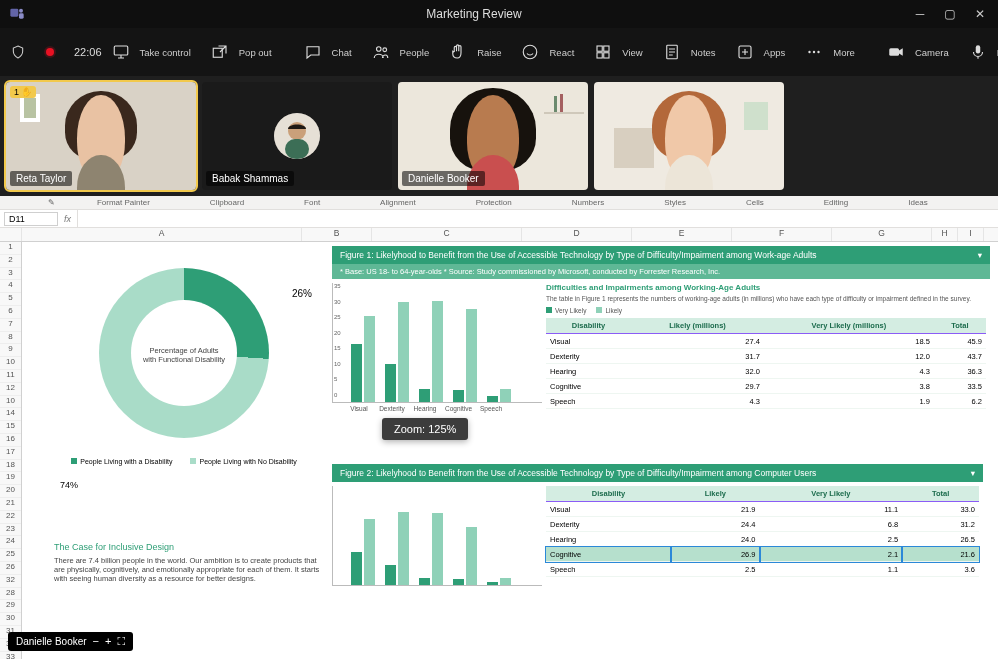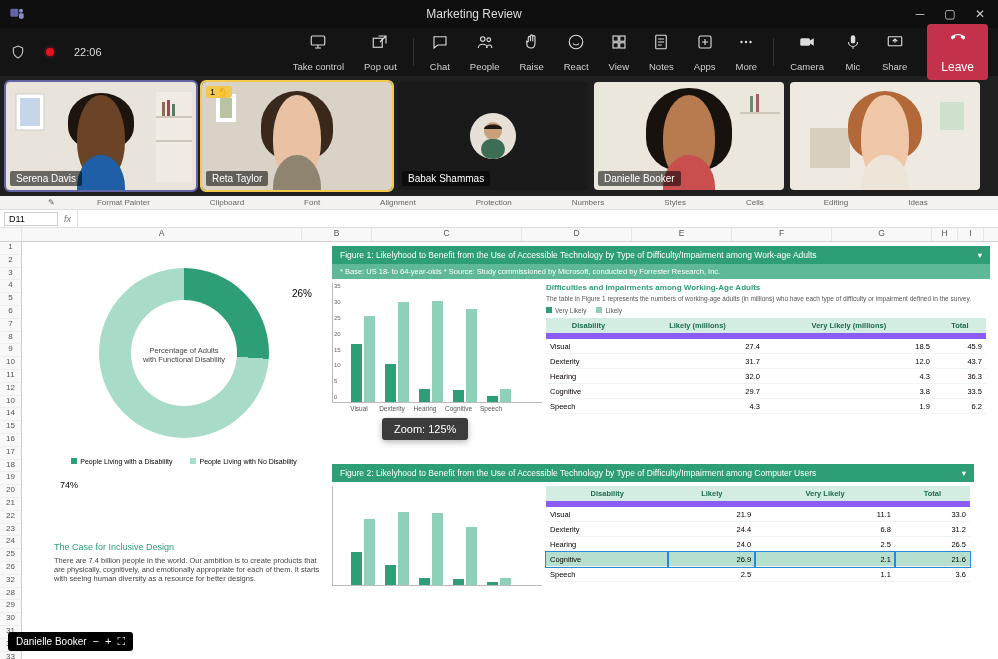--- a/index.html
+++ b/index.html
@@ -12,21 +12,21 @@
   .titlebar .win-controls { display: flex; gap: 18px; padding-right: 4px; }
   .titlebar .win-controls div { width: 12px; height: 12px; display:flex; align-items:center; justify-content:center; color:#ccc; cursor:pointer; }
 
   
   .toolbar { height: 48px; background: #141414; display: flex; align-items: center; padding: 0 10px; color: #ddd; font-size: 10px; }
   .toolbar .left { display: flex; align-items: center; gap: 20px; }
   .shield { width:16px; height:16px; }
   .rec-dot { width: 8px; height: 8px; border-radius: 50%; background: #e81123; box-shadow: 0 0 0 2px rgba(232,17,35,.2); }
   .timer { font-size: 11px; color:#ddd; }
   .toolbar .spacer { flex: 1; }
-  .tool { display: flex; flex-direction: column; align-items: center; gap: 10px; padding: 0 10px; cursor: pointer; color:#ddd; }
+  .tool { display: flex; flex-direction: row; align-items: center; gap: 10px; padding: 0 10px; cursor: pointer; color:#ddd; }
   .tool .ico { width: 18px; height: 18px; display:flex; align-items:center; justify-content:center; }
   .tool .lbl { font-size: 9.5px; color: #cfcfcf; white-space: nowrap; }
   .leave { background: #c4314b; color: #fff; padding: 6px 14px; border-radius: 4px; display:flex; align-items:center; gap:16px; margin-left:10px; cursor:pointer; font-size:12px;flex-direction:column; }
   .leave svg { width:14px; height:14px; }
 
   
   .videos { display: flex; gap: 6px; padding: 6px; background: #1f1f1f; }
   .tile { position: relative; width: 190px; height: 108px; border-radius: 4px; overflow: hidden; background: #2a2a2a; display:flex; align-items:center; justify-content:center; }
   .tile.active { outline: 2px solid #6264a7; }
   .tile.raised { outline: 2px solid #f2c94c; }
@@ -77,26 +77,26 @@
   .bar { width:11px; background:#8fd1b8; }
   .bar.dark { background:#2e9e76; }
   .x-labels { display:flex; gap:7px; font-size:6.5px; padding-left:14px; padding-top:2px; color:#555; }
   .x-labels span { width:26px; text-align:center; }
   .y-labels { position:absolute; left:2px; top:0; bottom:14px; display:flex; flex-direction:column; justify-content:space-between; font-size:6px; color:#666; }
   .right-panel { flex:1; padding:0 4px; }
   .rp-title { color:#2e9e76; font-size:8px; font-weight:600; }
   .rp-desc { font-size:6.5px; color:#555; margin:3px 0 4px; line-height:1.25; }
   .rp-legend { font-size:6.5px; color:#555; display:flex; gap:10px; margin-bottom:4px; align-items:center;}
   .tbl { width:100%; font-size:7.5px; border-collapse:collapse; }
-  .tbl th { background:#d4ede2; color:#1b6b4c; padding:3px 4px; font-weight:600; border-bottom:6px solid #8b5cf6; text-align:center; }
+  .tbl th { background:#d4ede2; color:#1b6b4c; padding:3px 4px; font-weight:600; border-bottom:1px solid #8b5cf6; text-align:center; }
   .tbl td { padding:2.5px 4px; text-align:right; border-bottom:1px solid #eef6f1; }
   .tbl td:first-child { text-align:left; }
   .tbl tr.sel td { background:#b6e0cd; outline:1px solid #2b88d8; }
 
-  .fig2 { position:absolute; left:310px; top:222px; right:24px; }
+  .fig2 { position:absolute; left:310px; top:222px; right:15px; }
 
   .zoom-toast { position:absolute; left:360px; top:176px; background:#3c3c3c; color:#fff; font-size:11px; padding:5px 12px; border-radius:3px; box-shadow:0 2px 6px rgba(0,0,0,.3); }
 
   .presenter-pill { position:absolute; left:8px; bottom:8px; background:#000; color:#fff; font-size:10px; padding:3px 8px; border-radius:3px; display:flex; align-items:center; gap:6px; z-index:5; }
   .presenter-pill .pctrl { display:flex; gap:6px; font-size:11px; }
 </style>
 </head>
 <body>
 
 <div class="titlebar">
@@ -254,39 +254,20 @@
   <div class="leave">
     <svg viewBox="0 0 24 24" fill="#fff">
         <path d="M21 15.5c-1.4 0-2.8-.2-4-.7-.4-.1-.8 0-1.1.3l-2 2c-3-1.5-5.5-4-7-7l2-2c.3-.3.4-.7.3-1.1-.5-1.2-.7-2.6-.7-4 0-.6-.4-1-1-1H4c-.6 0-1 .4-1 1 0 10 8 18 18 18 .6 0 1-.4 1-1v-3.5c0-.6-.4-1-1-1z" transform="rotate(135 12 12)"></path>
       </svg>
     <span>Leave</span>
   </div>
 </div>
 
 <div class="videos">
 
-  <div class="tile active">
-    <svg class="room" viewBox="0 0 190 108" preserveAspectRatio="xMidYMid slice">
-      <rect width="190" height="108" fill="#e8e4dc"></rect>
-      <rect x="10" y="12" width="28" height="36" fill="#fff" stroke="#ccc"></rect>
-      <rect x="14" y="16" width="20" height="28" fill="#c6d5e8"></rect>
-      <rect x="150" y="10" width="36" height="90" fill="#f0ece4"></rect>
-      <rect x="150" y="34" width="36" height="2" fill="#cfc8ba"></rect>
-        <rect x="150" y="58" width="36" height="2" fill="#cfc8ba"></rect>
-      <rect x="156" y="20" width="3" height="14" fill="#8a6d55"></rect>
-        <rect x="161" y="18" width="3" height="16" fill="#9e4b4b"></rect>
-        <rect x="166" y="22" width="3" height="12" fill="#5b7a64"></rect>
-    </svg>
-    <div style="position:relative;width:74px;height:100%;">
-      <div class="hair" style="background:#1d1410;inset:10% 6% 38% 6%;"></div>
-      <div class="face" style="background:#6b4428;"></div>
-      <div class="body" style="background:#1f5fa8;"></div>
-    </div>
-    <div class="name">Serena Davis</div>
-  </div>
 
   <div class="tile raised">
     <svg class="room" viewBox="0 0 190 108" preserveAspectRatio="xMidYMid slice">
       <rect width="190" height="108" fill="#d9d2c6"></rect>
       <rect x="14" y="12" width="20" height="28" fill="#fff"></rect>
         <rect x="18" y="16" width="12" height="20" fill="#b8c3a2"></rect>
     </svg>
     <div style="position:relative;width:74px;height:100%;">
       <div class="hair" style="background:#3a281d;inset:8% 2% 28% 2%;"></div>
       <div class="face" style="background:#e9c2a3;"></div>

